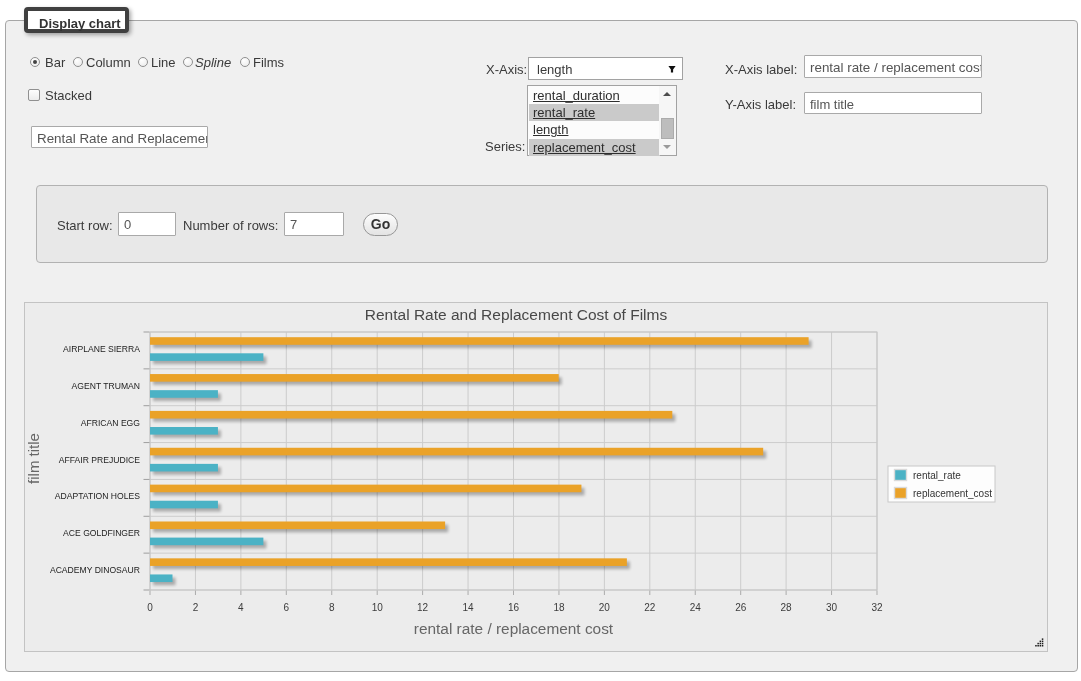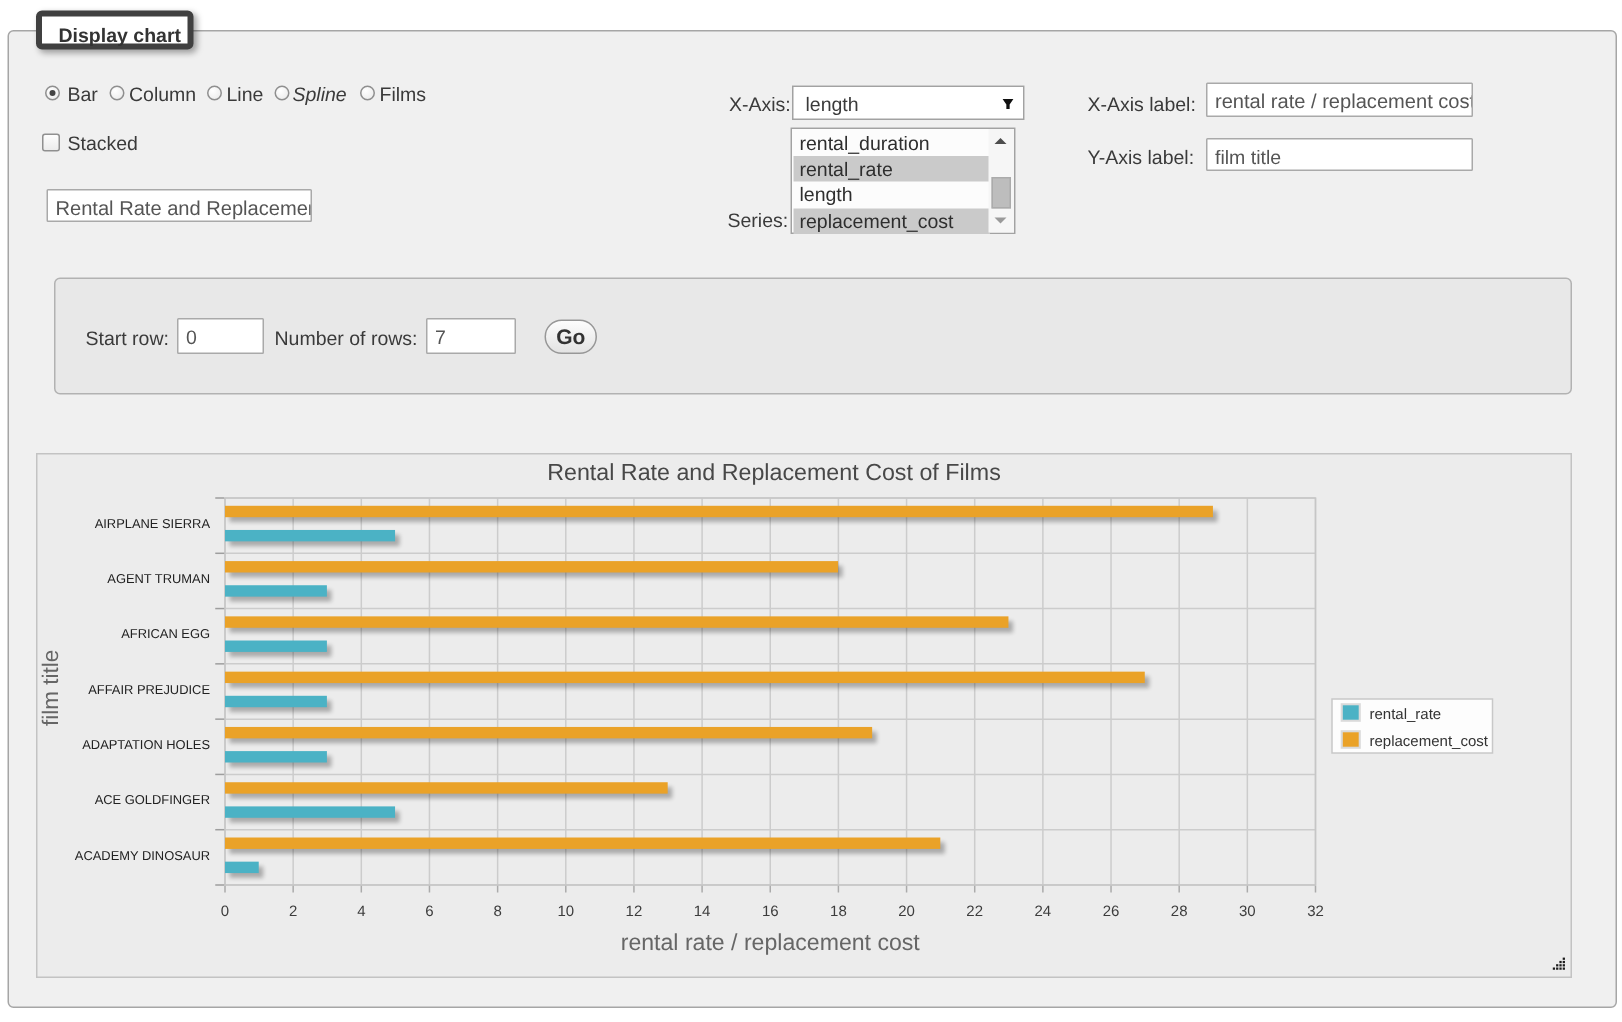--- a/index.html
+++ b/index.html
@@ -15,21 +15,21 @@
 .radio.on::after { content:""; position:absolute; left:2px; top:2px; width:4px; height:4px; border-radius:50%; background:#434343; }
 .checkbox { width:12px; height:12px; border:1px solid #909090; border-radius:2px; background:linear-gradient(#fdfdfd,#ececec); }
 .tinput { background:#fff; border:1px solid #a9a9a9; border-radius:1px; font-size:13px; color:#555; white-space:nowrap; overflow:hidden; }
 .tinput span { position:absolute; left:5px; top:4px; }
 
 #xsel { left:528px; top:57px; width:155px; height:23px; background:#fff; border:1px solid #a2a2a2; }
 #xsel .txt { position:absolute; left:8px; top:4px; font-size:13px; color:#3a3a3a; }
 #xsel .arr { position:absolute; right:6px; top:8px; width:8px; height:7px; }
 
 #serieslist { left:527px; top:85px; width:150px; height:71px; background:#fcfcfc; border:1px solid #a2a2a2; }
-.opt { position:absolute; left:1px; width:131px; height:17.4px; font-size:13px; color:#2e2e2e; padding-left:4px; line-height:17.4px; white-space:nowrap; }
+.opt { position:absolute; left:1px; width:131px; height:17.4px; font-size:13px; color:#2e2e2e; padding-left:4px; line-height:17.4px; white-space:nowrap;text-decoration:underline; }
 .opt.sel { background:#cacaca; }
 #sbar { position:absolute; right:0; top:0; width:17px; height:69px; background:#f6f6f6; }
 #sbar .thumb { position:absolute; left:1.5px; top:32px; width:13px; height:21px; background:#bdbdbd; border:1px solid #ababab; }
 #sbar .up { position:absolute; left:4.2px; top:6px; width:0; height:0; border-left:4.2px solid transparent; border-right:4.2px solid transparent; border-bottom:4.5px solid #4d4d4d; }
 #sbar .dn { position:absolute; left:4.2px; bottom:6px; width:0; height:0; border-left:4.2px solid transparent; border-right:4.2px solid transparent; border-top:4.5px solid #9a9a9a; }
 
 #panel { left:36px; top:185px; width:1012px; height:78px; background:#e8e8e8; border:1px solid #b2b2b2; border-radius:4px; }
 #gobtn { left:363px; top:212.5px; width:35px; height:23px; border:1px solid #979797; border-radius:11.5px; background:linear-gradient(#fdfdfd,#e3e3e3); font-size:14px; color:#333; font-weight:bold; text-align:center; line-height:21px; }
 
 #chartbox { left:24px; top:302px; width:1024px; height:350px; background:#ececec; border:1px solid #c3c3c3; }

